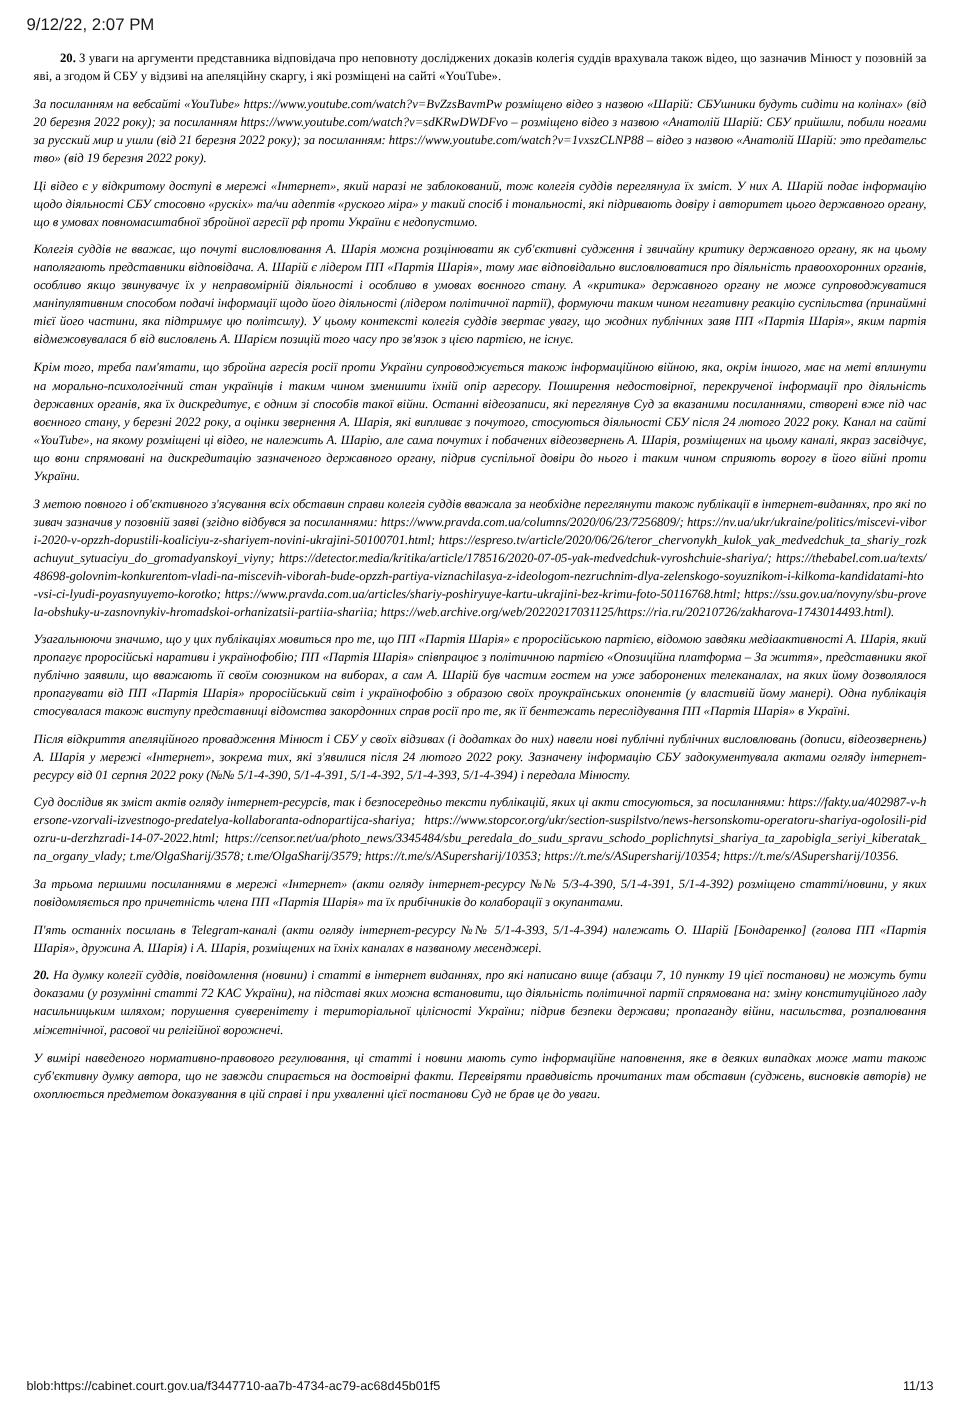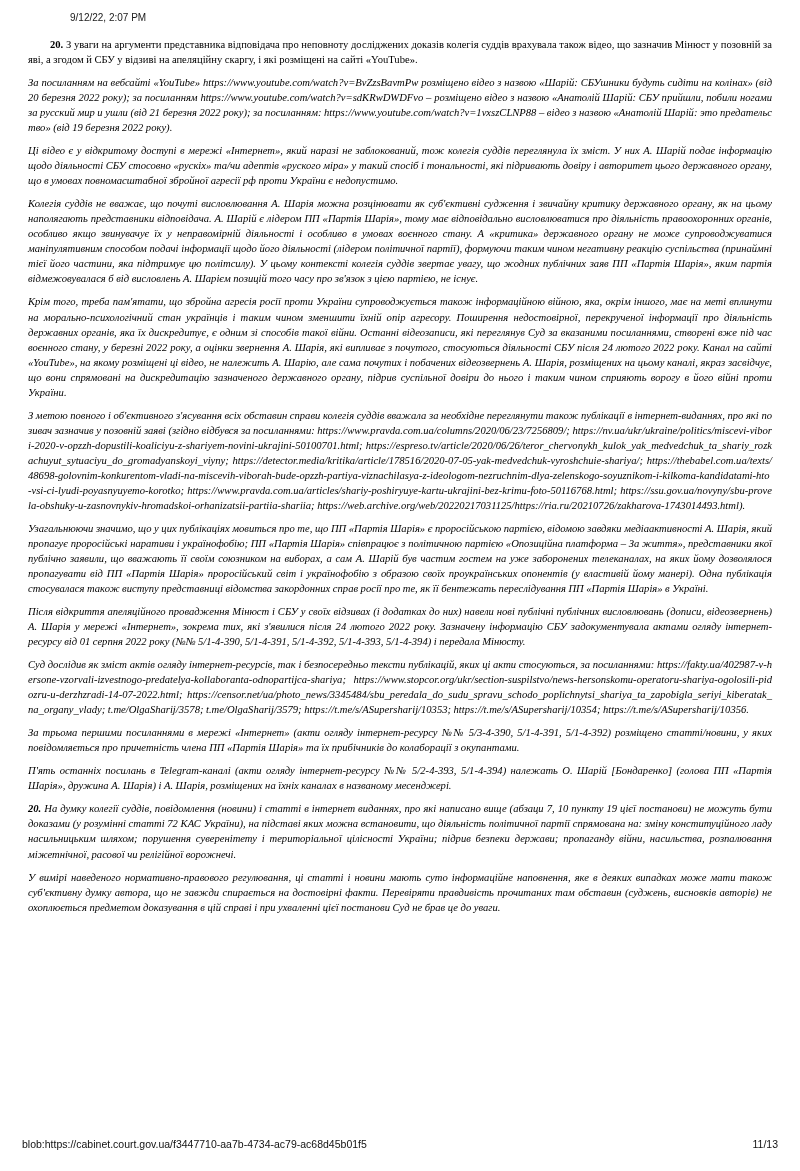--- a/index.html
+++ b/index.html
@@ -20,24 +20,23 @@
     box-sizing: border-box;
     padding: 0;
     position: relative;
     background: #fff;
   }
   .header {
     display: flex;
     justify-content: space-between;
     align-items: flex-end;
     font-family: "Liberation Sans", sans-serif;
-    font-size: 10px;
+    font-size: 14px;
     color: #1a1a1a;
     padding: 12px 22px 0 22px;
-    margin-left: 48px;
   }
   .header .h-left { flex: 0 0 auto; }
   .header .h-center { flex: 1 1 auto; text-align: center; }
   .header .h-right { flex: 0 0 auto; width: 90px; }
   .content {
     padding: 14px 28px 0 28px;
     box-sizing: border-box;
   }
   p.para {
     margin: 0 0 8px 0;
@@ -47,21 +46,21 @@
     text-indent: 22px;
     word-spacing: -0.1px;
   }
   p.para.noindent { text-indent: 0; font-style: italic; }
   .numlead {
     font-weight: bold;
   }
   .footer {
     position: absolute;
     left: 0;
-    bottom: 11px;
+    bottom: 0;
     width: 800px;
     box-sizing: border-box;
     padding: 0 22px 10px 22px;
     display: flex;
     justify-content: space-between;
     align-items: baseline;
     font-family: "Liberation Sans", sans-serif;
     font-size: 10.5px;
     color: #111;
   }
@@ -96,21 +95,21 @@
     <p class="para noindent links"><span>З метою повного і об'єктивного з'ясування всіх обставин справи колегія суддів вважала за необхідне переглянути також публікації в інтернет-виданнях, про які позивач зазначив у позовній заяві (згідно відбувся за посиланнями: https://www.pravda.com.ua/columns/2020/06/23/7256809/; https://nv.ua/ukr/ukraine/politics/miscevi-vibori-2020-v-opzzh-dopustili-koaliciyu-z-shariyem-novini-ukrajini-50100701.html; https://espreso.tv/article/2020/06/26/teror_chervonykh_kulok_yak_medvedchuk_ta_shariy_rozkachuyut_sytuaciyu_do_gromadyanskoyi_viyny; https://detector.media/kritika/article/178516/2020-07-05-yak-medvedchuk-vyroshchuie-shariya/; https://thebabel.com.ua/texts/48698-golovnim-konkurentom-vladi-na-miscevih-viborah-bude-opzzh-partiya-viznachilasya-z-ideologom-nezruchnim-dlya-zelenskogo-soyuznikom-i-kilkoma-kandidatami-hto-vsi-ci-lyudi-poyasnyuyemo-korotko; https://www.pravda.com.ua/articles/shariy-poshiryuye-kartu-ukrajini-bez-krimu-foto-50116768.html; https://ssu.gov.ua/novyny/sbu-provela-obshuky-u-zasnovnykiv-hromadskoi-orhanizatsii-partiia-shariia; https://web.archive.org/web/20220217031125/https://ria.ru/20210726/zakharova-1743014493.html).</span></p>
 
     <p class="para noindent"><span>Узагальнюючи значимо, що у цих публікаціях мовиться про те, що ПП «Партія Шарія» є проросійською партією, відомою завдяки медіаактивності А. Шарія, який пропагує проросійські наративи і українофобію; ПП «Партія Шарія» співпрацює з політичною партією «Опозиційна платформа – За життя», представники якої публічно заявили, що вважають її своїм союзником на виборах, а сам А. Шарій був частим гостем на уже заборонених телеканалах, на яких йому дозволялося пропагувати від ПП «Партія Шарія» проросійський світ і українофобію з образою своїх проукраїнських опонентів (у властивій йому манері). Одна публікація стосувалася також виступу представниці відомства закордонних справ росії про те, як її бентежать переслідування ПП «Партія Шарія» в Україні.</span></p>
 
     <p class="para noindent"><span>Після відкриття апеляційного провадження Мінюст і СБУ у своїх відзивах (і додатках до них) навели нові публічні публічних висловлювань (дописи, відеозвернень) А. Шарія у мережі «Інтернет», зокрема тих, які з'явилися після 24 лютого 2022 року. Зазначену інформацію СБУ задокументувала актами огляду інтернет-ресурсу від 01 серпня 2022 року (№№ 5/1-4-390, 5/1-4-391, 5/1-4-392, 5/1-4-393, 5/1-4-394) і передала Мінюсту.</span></p>
 
     <p class="para noindent links"><span>Суд дослідив як зміст актів огляду інтернет-ресурсів, так і безпосередньо тексти публікацій, яких ці акти стосуються, за посиланнями: https://fakty.ua/402987-v-hersone-vzorvali-izvestnogo-predatelya-kollaboranta-odnopartijca-shariya; https://www.stopcor.org/ukr/section-suspilstvo/news-hersonskomu-operatoru-shariya-ogolosili-pidozru-u-derzhzradi-14-07-2022.html; https://censor.net/ua/photo_news/3345484/sbu_peredala_do_sudu_spravu_schodo_poplichnytsi_shariya_ta_zapobigla_seriyi_kiberatak_na_organy_vlady; t.me/OlgaSharij/3578; t.me/OlgaSharij/3579; https://t.me/s/ASupersharij/10353; https://t.me/s/ASupersharij/10354; https://t.me/s/ASupersharij/10356.</span></p>
 
     <p class="para noindent"><span>За трьома першими посиланнями в мережі «Інтернет» (акти огляду інтернет-ресурсу №№ 5/3-4-390, 5/1-4-391, 5/1-4-392) розміщено статті/новини, у яких повідомляється про причетність члена ПП «Партія Шарія» та їх прибічників до колаборації з окупантами.</span></p>
 
-    <p class="para noindent"><span>П'ять останніх посилань в Telegram-каналі (акти огляду інтернет-ресурсу №№ 5/2-4-393, 5/1-4-394) належать О. Шарій [Бондаренко] (голова ПП «Партія Шарія», дружина А. Шарія) і А. Шарія, розміщених на їхніх каналах в названому месенджері.</span></p>
+    <p class="para noindent"><span>П'ять останніх посилань в Telegram-каналі (акти огляду інтернет-ресурсу №№ 5/1-4-393, 5/1-4-394) належать О. Шарій [Бондаренко] (голова ПП «Партія Шарія», дружина А. Шарія) і А. Шарія, розміщених на їхніх каналах в названому месенджері.</span></p>
 
     <p class="para noindent"><span class="numlead">20.</span><span> На думку колегії суддів, повідомлення (новини) і статті в інтернет виданнях, про які написано вище (абзаци 7, 10 пункту 19 цієї постанови) не можуть бути доказами (у розумінні статті 72 КАС України), на підставі яких можна встановити, що діяльність політичної партії спрямована на: зміну конституційного ладу насильницьким шляхом; порушення суверенітету і територіальної цілісності України; підрив безпеки держави; пропаганду війни, насильства, розпалювання міжетнічної, расової чи релігійної ворожнечі.</span></p>
 
     <p class="para noindent"><span>У вимірі наведеного нормативно-правового регулювання, ці статті і новини мають суто інформаційне наповнення, яке в деяких випадках може мати також суб'єктивну думку автора, що не завжди спирається на достовірні факти. Перевіряти правдивість прочитаних там обставин (суджень, висновків авторів) не охоплюється предметом доказування в цій справі і при ухваленні цієї постанови Суд не брав це до уваги.</span></p>
   </div>
 
   <div class="footer">
     <div class="f-left">blob:https://cabinet.court.gov.ua/f3447710-aa7b-4734-ac79-ac68d45b01f5</div>
     <div class="f-right">11/13</div>
   </div>

